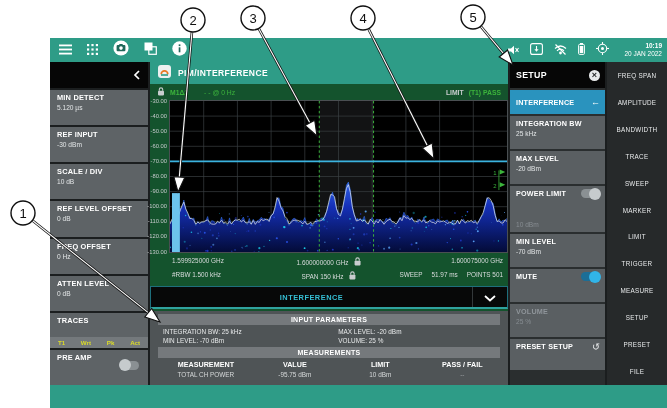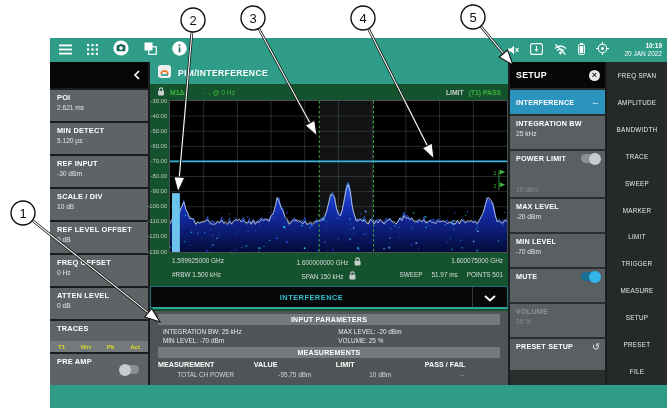--- a/index.html
+++ b/index.html
@@ -54,21 +54,21 @@
             font-size:7.4px;font-weight:700;letter-spacing:.5px;}
   .dd-btn{width:34px;border-left:1px solid #33383A;display:flex;align-items:center;justify-content:center;}
 
   
   .tables{flex:1;background:#4F5456;margin-top:2px;padding:3px 8px 0 8px;}
   .tbl-hdr{height:11px;background:#75797C;color:#FFF;font-size:7px;font-weight:700;
            display:flex;align-items:center;justify-content:center;letter-spacing:.3px;}
   .params{display:grid;grid-template-columns:52% 48%;font-size:6.4px;color:#E8EAEB;
           padding:3px 0 3px 5px;row-gap:2px;}
   .meas-head{display:grid;grid-template-columns:28% 24% 26% 22%;height:13px;align-items:center;
-             text-align:left;font-size:7.2px;font-weight:700;color:#FFF;}
+             text-align:center;font-size:7.2px;font-weight:700;color:#FFF;}
   .meas-row{display:grid;grid-template-columns:28% 24% 26% 22%;text-align:center;
             font-size:6.4px;color:#D6D9DA;}
   .dimcell{color:#9A9FA2;}
 
   
   .setup{width:95px;margin-left:2px;display:flex;flex-direction:column;background:#2A2E2F;}
   .su-head{height:26px;background:#060606;display:flex;align-items:center;justify-content:space-between;
            padding:0 5px 0 6px;flex:none;}
   .su-title{color:#fff;font-size:8.8px;font-weight:700;letter-spacing:.3px;}
   .su-item{margin-top:2px;background:#5A5F62;padding:3px 5px 2px 6px;box-sizing:border-box;flex:none;}
@@ -184,24 +184,20 @@
 
     <div class="cols">
 
       <div class="sidebar">
         <div class="sb-head">
           <span><svg width="8" height="10">
                 <polyline points="6,1 2,5 6,9" fill="none" stroke="#fff" stroke-width="1.7"></polyline>
               </svg></span>
         </div>
 
-      <div class="sb-item">
-            <div class="sb-label">POI</div>
-            <div class="sb-value">2.621 ms</div>
-          </div>
           <div class="sb-item">
             <div class="sb-label">MIN DETECT</div>
             <div class="sb-value">5.120 µs</div>
           </div>
           <div class="sb-item">
             <div class="sb-label">REF INPUT</div>
             <div class="sb-value">-30 dBm</div>
           </div>
           <div class="sb-item">
             <div class="sb-label">SCALE / DIV</div>
@@ -545,34 +541,34 @@
       <div class="su-item active">
             <span class="su-label">INTERFERENCE</span>
             <span class="back-ic">←</span>
           </div>
           <div class="su-item" style="height: 33px;">
             <div class="su-top">
               <div class="su-label">INTEGRATION BW</div>
             </div>
             <div class="su-value">25 kHz</div>
           </div>
+          <div class="su-item" style="height: 33px;">
+            <div class="su-top">
+              <div class="su-label">MAX LEVEL</div>
+            </div>
+            <div class="su-value">-20 dBm</div>
+          </div>
           <div class="su-item tall" style="height: 46px;">
             <div class="su-top">
               <div class="su-label">POWER LIMIT</div>
               <div class="toggle t-gray-right">
                 <div class="knob"></div>
               </div>
             </div>
             <div class="su-value dimtext">10 dBm</div>
-          </div>
-          <div class="su-item" style="height: 33px;">
-            <div class="su-top">
-              <div class="su-label">MAX LEVEL</div>
-            </div>
-            <div class="su-value">-20 dBm</div>
           </div>
           <div class="su-item" style="height: 33px;">
             <div class="su-top">
               <div class="su-label">MIN LEVEL</div>
             </div>
             <div class="su-value">-70 dBm</div>
           </div>
           <div class="su-item" style="height: 33px;">
             <div class="su-top">
               <div class="su-label">MUTE</div>

